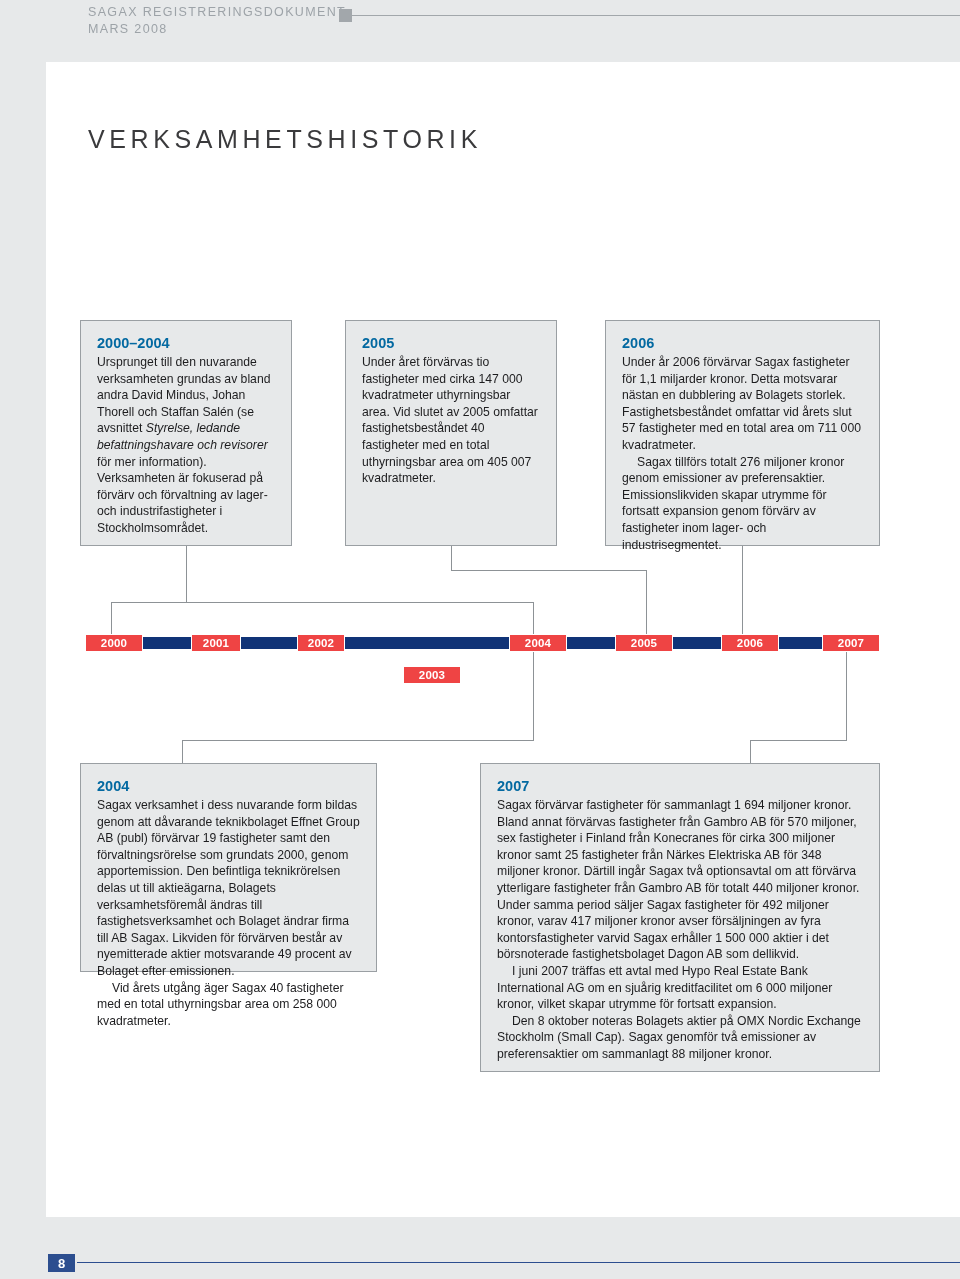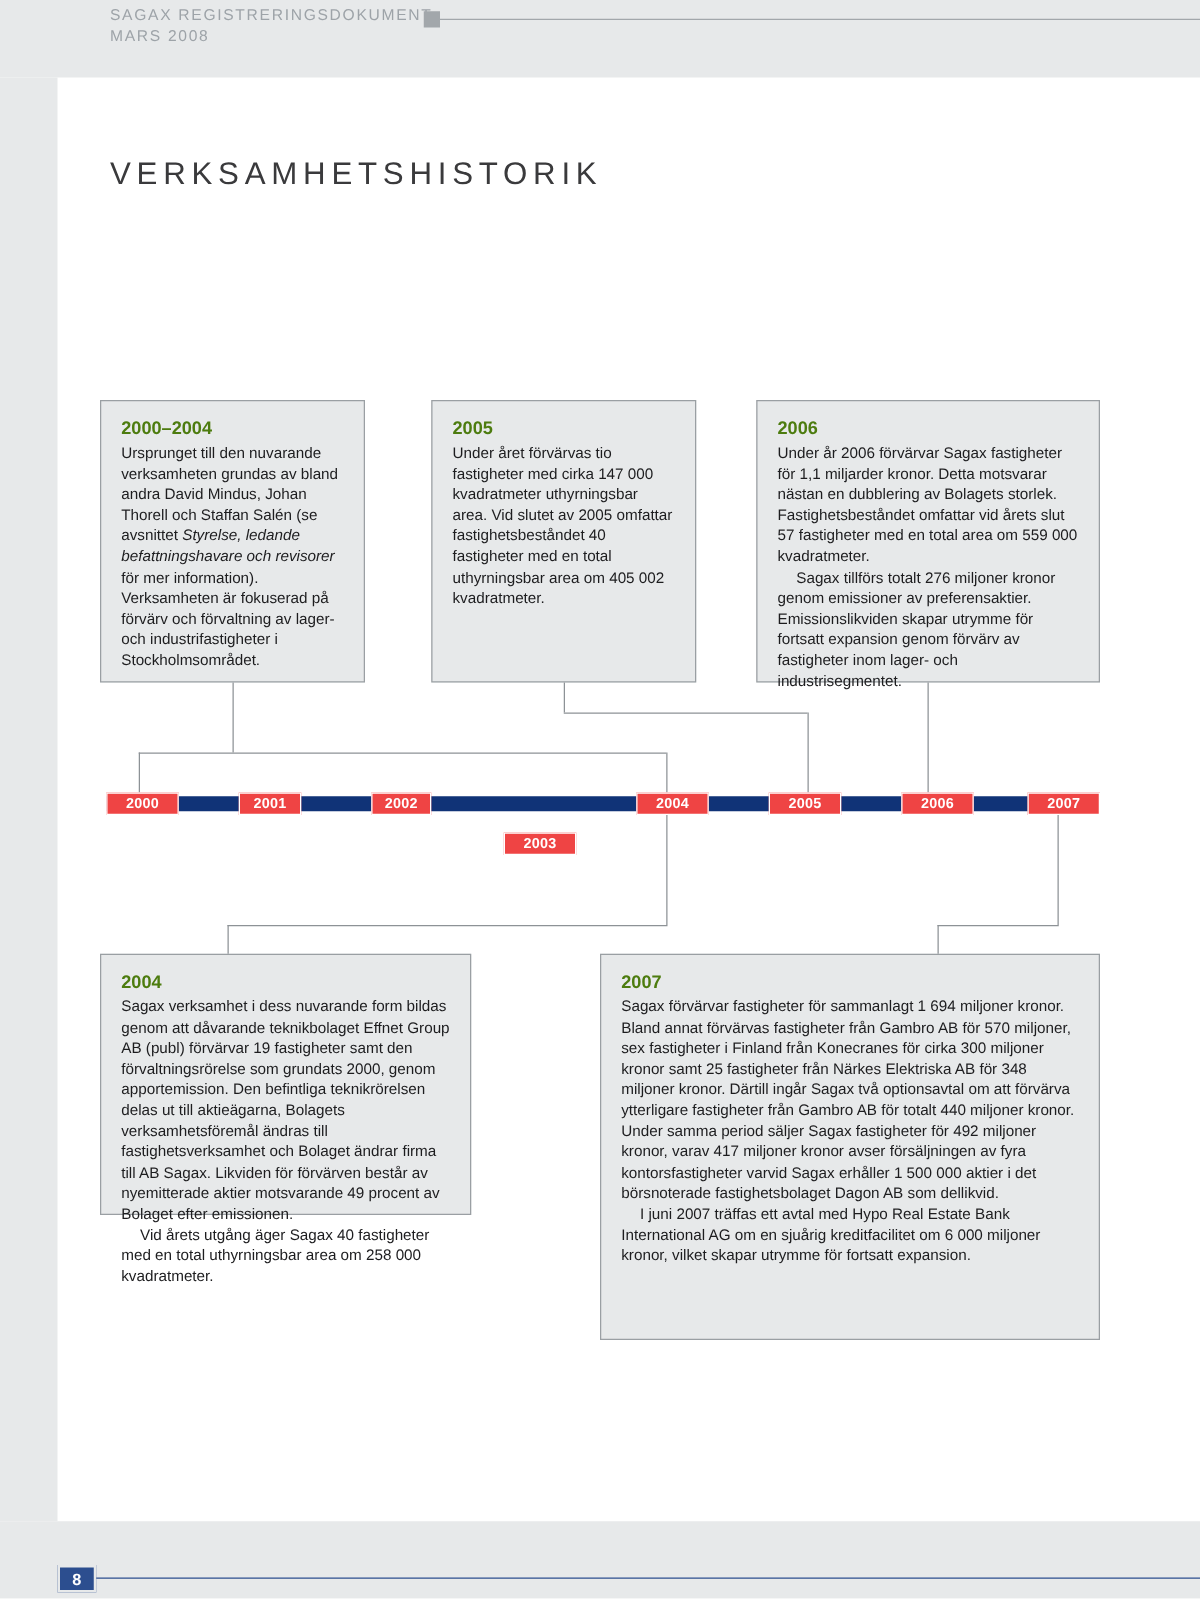--- a/index.html
+++ b/index.html
@@ -99,21 +99,21 @@
   .box {
     position: absolute;
     background: #e7e9ea;
     border: 1px solid #9a9fa3;
     box-sizing: border-box;
   }
   .box-inner {
     padding: 13px 16px 12px 16px;
   }
   .box-title {
-    color: #4d7c0f;
+    color: #0369a1;
     font-size: 14.5px;
     font-weight: bold;
     margin: 0 0 1px 0;
     line-height: 19px;
   }
   .box-body {
     color: #1d1d1f;
     font-size: 12.2px;
     line-height: 16.6px;
     margin: 0;
@@ -187,28 +187,28 @@
   <div class="box" id="box-2000-2004">
     <div class="box-inner">
       <div class="box-title">2000–2004</div>
       <p class="box-body para"><span>Ursprunget till den nuvarande verksamheten grundas av bland andra David Mindus, Johan Thorell och Staffan Salén (se avsnittet </span><em>Styrelse, ledande befattningshavare och revisorer</em><span> för mer information). Verksamheten är fokuserad på förvärv och förvaltning av lager- och industrifastigheter i Stockholmsområdet.</span></p>
     </div>
   </div>
 
   <div class="box" id="box-2005">
     <div class="box-inner">
       <div class="box-title">2005</div>
-      <p class="box-body para">Under året förvärvas tio fastigheter med cirka 147 000 kvadratmeter uthyrningsbar area. Vid slutet av 2005 omfattar fastighetsbeståndet 40 fastigheter med en total uthyrningsbar area om 405 002 kvadratmeter.</p>
+      <p class="box-body para">Under året förvärvas tio fastigheter med cirka 147 000 kvadratmeter uthyrningsbar area. Vid slutet av 2005 omfattar fastighetsbeståndet 40 fastigheter med en total uthyrningsbar area om 405 007 kvadratmeter.</p>
     </div>
   </div>
 
   <div class="box" id="box-2006">
     <div class="box-inner">
       <div class="box-title">2006</div>
-      <p class="box-body para">Under år 2006 förvärvar Sagax fastigheter för 1,1 miljarder kronor. Detta motsvarar nästan en dubblering av Bolagets storlek. Fastighetsbeståndet omfattar vid årets slut 57 fastigheter med en total area om 559 000 kvadratmeter.</p>
+      <p class="box-body para">Under år 2006 förvärvar Sagax fastigheter för 1,1 miljarder kronor. Detta motsvarar nästan en dubblering av Bolagets storlek. Fastighetsbeståndet omfattar vid årets slut 57 fastigheter med en total area om 711 000 kvadratmeter.</p>
       <p class="box-body para">Sagax tillförs totalt 276 miljoner kronor genom emissioner av preferensaktier. Emissionslikviden skapar utrymme för fortsatt expansion genom förvärv av fastigheter inom lager- och industrisegmentet.</p>
     </div>
   </div>
 
   <div class="conn v" style="left:186px; top:546px; height:56px;"></div>
   <div class="conn h" style="left:111px; top:602px; width:422px;"></div>
   <div class="conn v" style="left:111px; top:602px; height:32px;"></div>
   <div class="conn v" style="left:533px; top:602px; height:32px;"></div>
 
   <div class="conn v" style="left:451px; top:546px; height:24px;"></div>
@@ -259,20 +259,21 @@
       <p class="box-body para">Sagax verksamhet i dess nuvarande form bildas genom att dåvarande teknikbolaget Effnet Group AB (publ) förvärvar 19 fastigheter samt den förvaltningsrörelse som grundats 2000, genom apportemission. Den befintliga teknikrörelsen delas ut till aktieägarna, Bolagets verksamhetsföremål ändras till fastighetsverksamhet och Bolaget ändrar firma till AB Sagax. Likviden för förvärven består av nyemitterade aktier motsvarande 49 procent av Bolaget efter emissionen.</p>
       <p class="box-body para">Vid årets utgång äger Sagax 40 fastigheter med en total uthyrningsbar area om 258 000 kvadratmeter.</p>
     </div>
   </div>
 
   <div class="box" id="box-2007b">
     <div class="box-inner">
       <div class="box-title">2007</div>
       <p class="box-body para">Sagax förvärvar  fastigheter för sammanlagt 1 694 miljoner kronor. Bland annat förvärvas fastigheter från Gambro AB för 570 miljoner, sex fastigheter i Finland från Konecranes för cirka 300 miljoner kronor samt 25 fastigheter från Närkes Elektriska AB för 348 miljoner kronor. Därtill ingår Sagax två optionsavtal om att förvärva ytterligare fastigheter från Gambro AB för totalt 440 miljoner kronor. Under samma period säljer Sagax fastigheter för 492 miljoner kronor, varav 417 miljoner kronor avser försäljningen av fyra kontorsfastigheter varvid Sagax erhåller 1 500 000 aktier i det börsnoterade fastighetsbolaget Dagon AB som dellikvid.</p>
       <p class="box-body para">I juni 2007 träffas ett avtal med Hypo Real Estate Bank International AG om en sjuårig kreditfacilitet om 6 000 miljoner kronor, vilket skapar utrymme för fortsatt expansion.</p>
+      <p class="box-body para">Den 8 oktober noteras Bolagets aktier på OMX Nordic Exchange Stockholm (Small Cap). Sagax genomför två emissioner av preferensaktier om sammanlagt 88 miljoner kronor.</p>
     </div>
   </div>
 
   <div class="folio">
     <span>8</span>
   </div>
   <div class="folio-rule"></div>
 
 </div>
 

